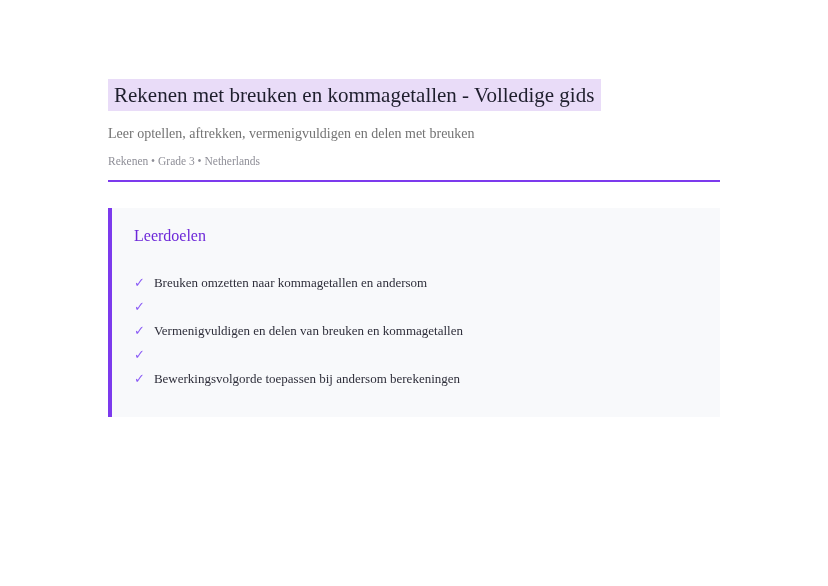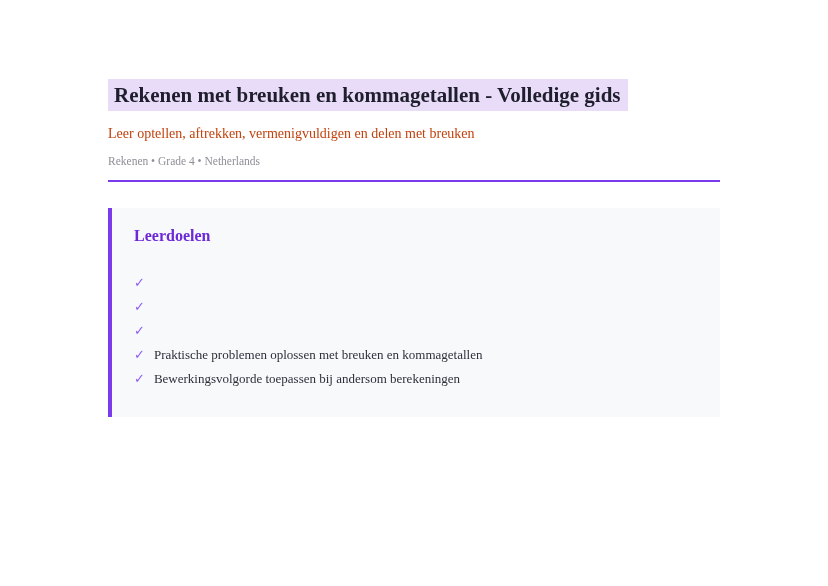--- a/index.html
+++ b/index.html
@@ -9,33 +9,33 @@
     background: #ffffff;
     font-family: "Liberation Serif", "DejaVu Serif", serif;
     overflow: hidden;
   }
   .page {
     padding: 80px 108px 0 108px;
     width: 828px;
   }
   .title {
     font-size: 21px;
-    font-weight: 700;
+    font-weight: 400;
     color: #1e1e2d;
     line-height: 1.45;
   }
   .title .highlight {
     background: #e9dcf8;
     padding: 4px 7px 4px 6px;
   }
   .subtitle {
     margin-top: 16px;
     font-size: 14px;
     font-weight: 400;
-    color: #c2410c;
+    color: #737373;
   }
   .meta {
     margin-top: 13px;
     font-size: 11.5px;
     color: #8e8e97;
   }
   .divider {
     margin-top: 13px;
     border: none;
     border-top: 2px solid #7c3aed;
@@ -43,21 +43,21 @@
   }
   .objectives-card {
     margin-top: 26px;
     width: 612px;
     background: #f8f9fb;
     border-left: 4px solid #7c3aed;
     padding: 19px 24px 22px 22px;
   }
   .objectives-heading {
     font-size: 16px;
-    font-weight: 700;
+    font-weight: 400;
     color: #6d28d9;
     margin-bottom: 30px;
   }
   .objectives-list {
     list-style: none;
   }
   .objectives-list li {
     display: flex;
     align-items: baseline;
     height: 24px;
@@ -73,40 +73,41 @@
 </style>
 </head>
 <body>
 
 <div class="page">
 
   <h1 class="title"><span class="highlight">Rekenen met breuken en kommagetallen - Volledige gids</span></h1>
 
   <p class="subtitle">Leer optellen, aftrekken, vermenigvuldigen en delen met breuken</p>
 
-  <p class="meta">Rekenen • Grade 4 • Netherlands</p>
+  <p class="meta">Rekenen • Grade 3 • Netherlands</p>
 
   <hr class="divider">
 
   <section class="objectives-card">
     <h2 class="objectives-heading">Leerdoelen</h2>
 
     <ul class="objectives-list">
       <li>
         <span class="check">✓</span>
+        <span>Breuken omzetten naar kommagetallen en andersom</span>
       </li>
       <li>
         <span class="check">✓</span>
       </li>
       <li>
         <span class="check">✓</span>
+        <span>Vermenigvuldigen en delen van breuken en kommagetallen</span>
       </li>
       <li>
         <span class="check">✓</span>
-        <span>Praktische problemen oplossen met breuken en kommagetallen</span>
       </li>
       <li>
         <span class="check">✓</span>
         <span>Bewerkingsvolgorde toepassen bij andersom berekeningen</span>
       </li>
     </ul>
   </section>
 
 </div>
 

